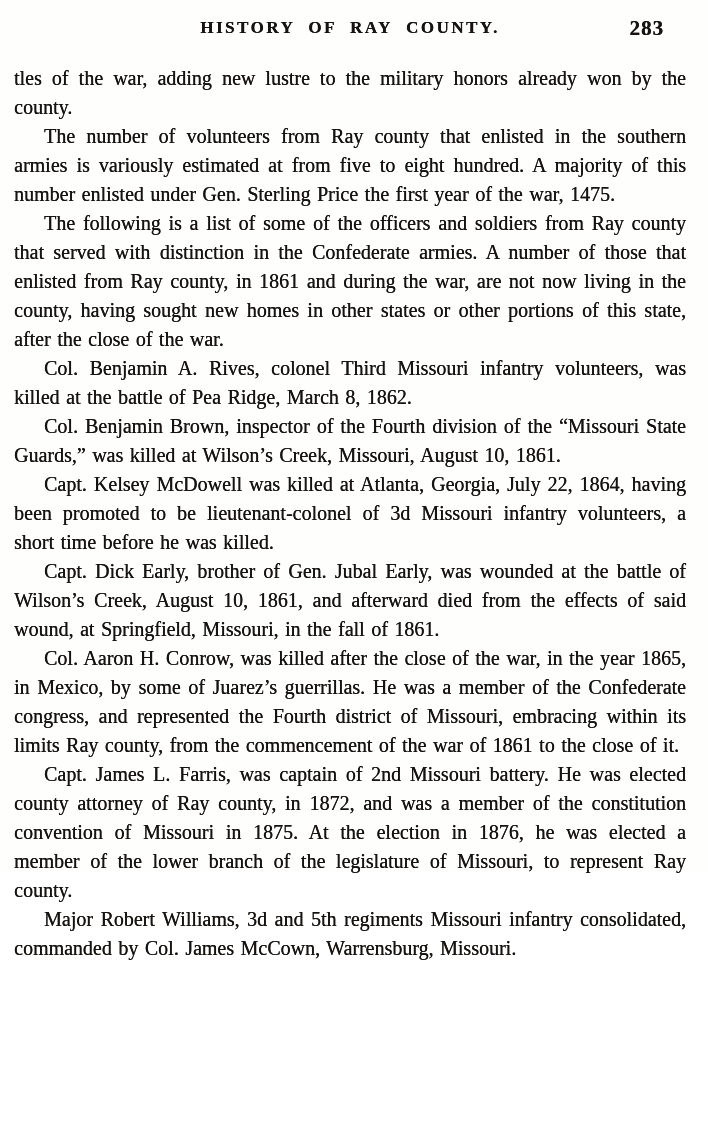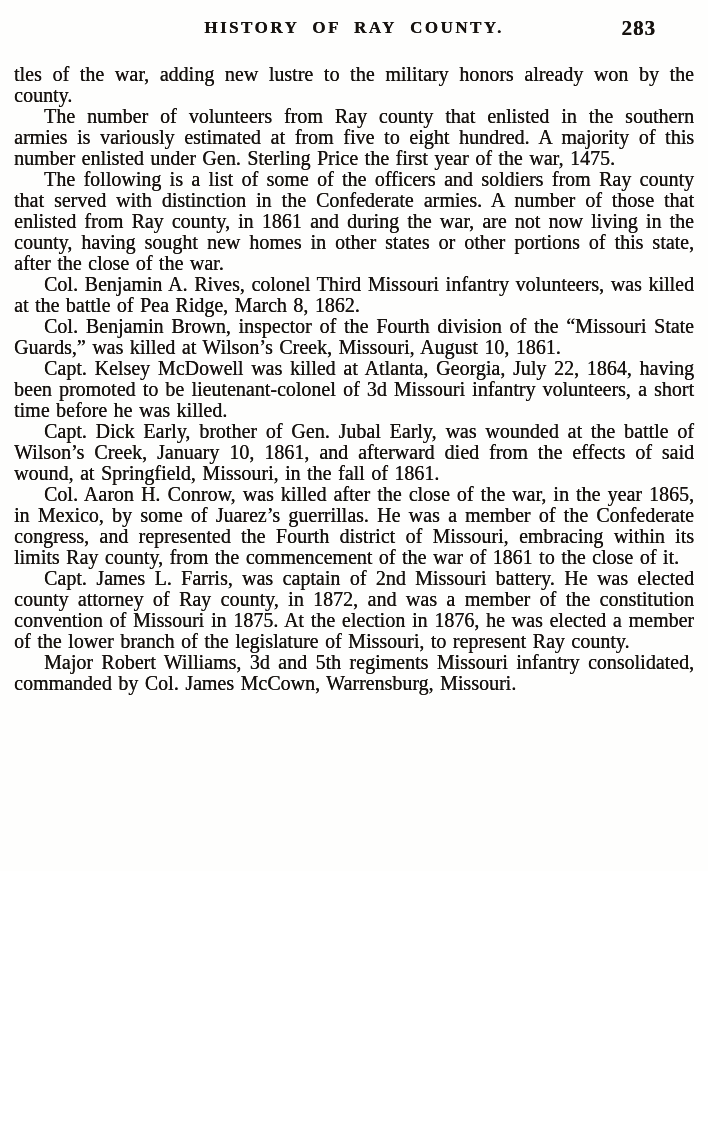--- a/index.html
+++ b/index.html
@@ -11,53 +11,53 @@
     width: 708px;
     height: 1134px;
     overflow: hidden;
     font-family: "Liberation Serif", serif;
     color: #171310;
   }
   .page {
     box-sizing: border-box;
     width: 708px;
     height: 871px;
-    padding: 16px 14px 0 14px;
+    padding: 16px 22px 0 14px;
     background: #fefefd;
   }
   .page-header {
     position: relative;
     height: 24px;
     margin-bottom: 24px;
   }
   .running-title {
     text-align: center;
     font-size: 17px;
     font-weight: 700;
     letter-spacing: 2.5px;
     word-spacing: 7px;
     white-space: nowrap;
     padding-top: 2px;
     text-shadow: 0.3px 0 0 currentColor;
   }
   .page-number {
     position: absolute;
-    right: 38px;
+    right: 22px;
     top: 0;
     font-size: 21px;
     font-weight: 700;
     letter-spacing: 1px;
     text-shadow: 0.3px 0 0 currentColor;
   }
   .page-body p {
     margin: 0;
     text-align: justify;
     text-indent: 30px;
     font-size: 20px;
-    line-height: 21px;
+    line-height: 29px;
     word-spacing: 1.5px;
     text-shadow: 0.25px 0 0 currentColor;
   }
   .page-body p.continuation {
     text-indent: 0;
   }
 </style>
 </head>
 <body>
 
@@ -66,18 +66,18 @@
     <div class="running-title">HISTORY OF RAY COUNTY.</div>
     <div class="page-number">283</div>
   </div>
   <div class="page-body">
     <p class="continuation">tles of the war, adding new lustre to the military honors already won by the county.</p>
     <p>The number of volunteers from Ray county that enlisted in the southern armies is variously estimated at from five to eight hundred. A majority of this number enlisted under Gen. Sterling Price the first year of the war, 1475.</p>
     <p>The following is a list of some of the officers and soldiers from Ray county that served with distinction in the Confederate armies. A number of those that enlisted from Ray county, in 1861 and during the war, are not now living in the county, having sought new homes in other states or other portions of this state, after the close of the war.</p>
     <p>Col. Benjamin A. Rives, colonel Third Missouri infantry volunteers, was killed at the battle of Pea Ridge, March 8, 1862.</p>
     <p>Col. Benjamin Brown, inspector of the Fourth division of the “Missouri State Guards,” was killed at Wilson’s Creek, Missouri, August 10, 1861.</p>
     <p>Capt. Kelsey McDowell was killed at Atlanta, Georgia, July 22, 1864, having been promoted to be lieutenant-colonel of 3d Missouri infantry volunteers, a short time before he was killed.</p>
-    <p>Capt. Dick Early, brother of Gen. Jubal Early, was wounded at the battle of Wilson’s Creek, January 10, 1861, and afterward died from the effects of said wound, at Springfield, Missouri, in the fall of 1861.</p>
+    <p>Capt. Dick Early, brother of Gen. Jubal Early, was wounded at the battle of Wilson’s Creek, August 10, 1861, and afterward died from the effects of said wound, at Springfield, Missouri, in the fall of 1861.</p>
     <p>Col. Aaron H. Conrow, was killed after the close of the war, in the year 1865, in Mexico, by some of Juarez’s guerrillas. He was a member of the Confederate congress, and represented the Fourth district of Missouri, embracing within its limits Ray county, from the commencement of the war of 1861 to the close of it.</p>
     <p>Capt. James L. Farris, was captain of 2nd Missouri battery. He was elected county attorney of Ray county, in 1872, and was a member of the constitution convention of Missouri in 1875. At the election in 1876, he was elected a member of the lower branch of the legislature of Missouri, to represent Ray county.</p>
     <p>Major Robert Williams, 3d and 5th regiments Missouri infantry consolidated, commanded by Col. James McCown, Warrensburg, Missouri.</p>
   </div>
 </div>
 
 </body></html>

